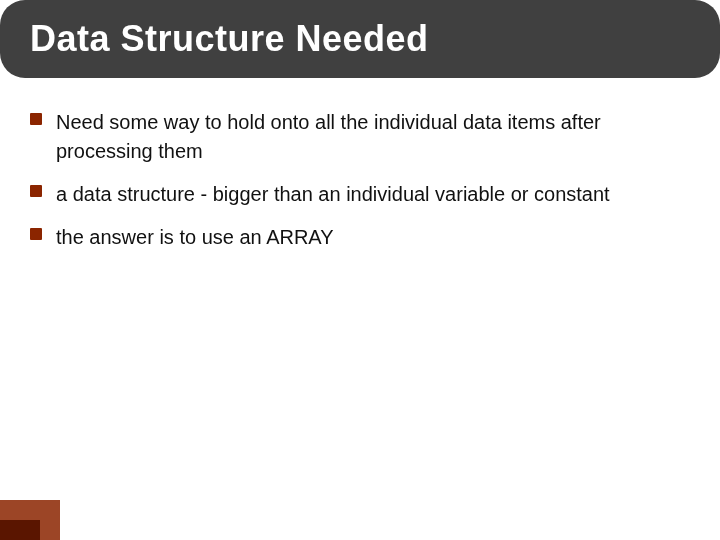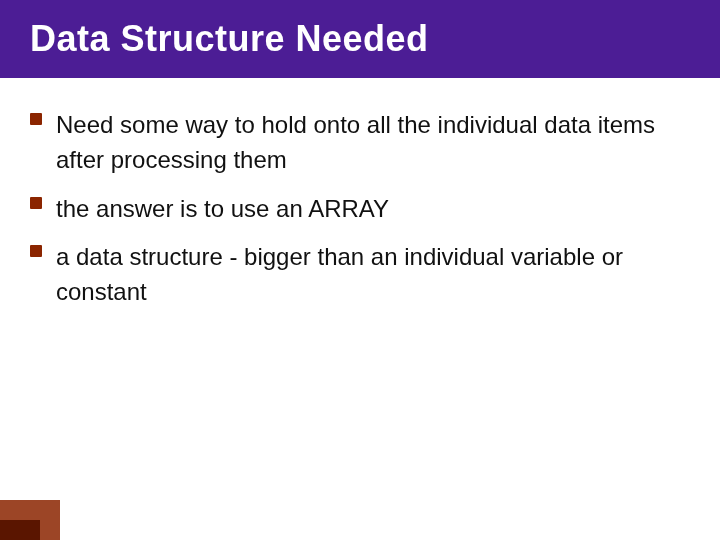--- a/index.html
+++ b/index.html
@@ -18,24 +18,25 @@
     }
 
     .slide {
       width: 720px;
       height: 540px;
       background: #ffffff;
       position: relative;
     }
 
     .title-bar {
-      background: #4c1d95;
+      background: #404040;
       width: 100%;
       padding: 18px 30px;
       margin-bottom: 20px;
+      border-radius: 25px;
     }
 
     .title-text {
       color: #ffffff;
       font-size: 36px;
       font-weight: bold;
       letter-spacing: 0.5px;
     }
 
     .content-area {
@@ -44,21 +45,21 @@
 
     .bullet-list {
       list-style: none;
       padding: 0;
     }
 
     .bullet-list li {
       display: flex;
       align-items: flex-start;
       margin-bottom: 14px;
-      font-size: 24px;
+      font-size: 20px;
       color: #111111;
       line-height: 1.45;
     }
 
     .bullet-marker {
       display: inline-block;
       width: 12px;
       height: 12px;
       background: #8B2500;
       border-radius: 1px;
@@ -99,24 +100,24 @@
   </div>
 
   <div class="content-area">
     <ul class="bullet-list">
       <li>
         <span class="bullet-marker"></span>
         <span class="bullet-text">Need some way to hold onto all the individual data items after processing them</span>
       </li>
       <li>
         <span class="bullet-marker"></span>
-        <span class="bullet-text">the answer is to use an ARRAY</span>
+        <span class="bullet-text">a data structure - bigger than an individual variable or constant</span>
       </li>
       <li>
         <span class="bullet-marker"></span>
-        <span class="bullet-text">a data structure - bigger than an individual variable or constant</span>
+        <span class="bullet-text">the answer is to use an ARRAY</span>
       </li>
     </ul>
   </div>
 
   <div class="bottom-decoration"></div>
   <div class="bottom-decoration2"></div>
 </div>
 
 </body></html>

